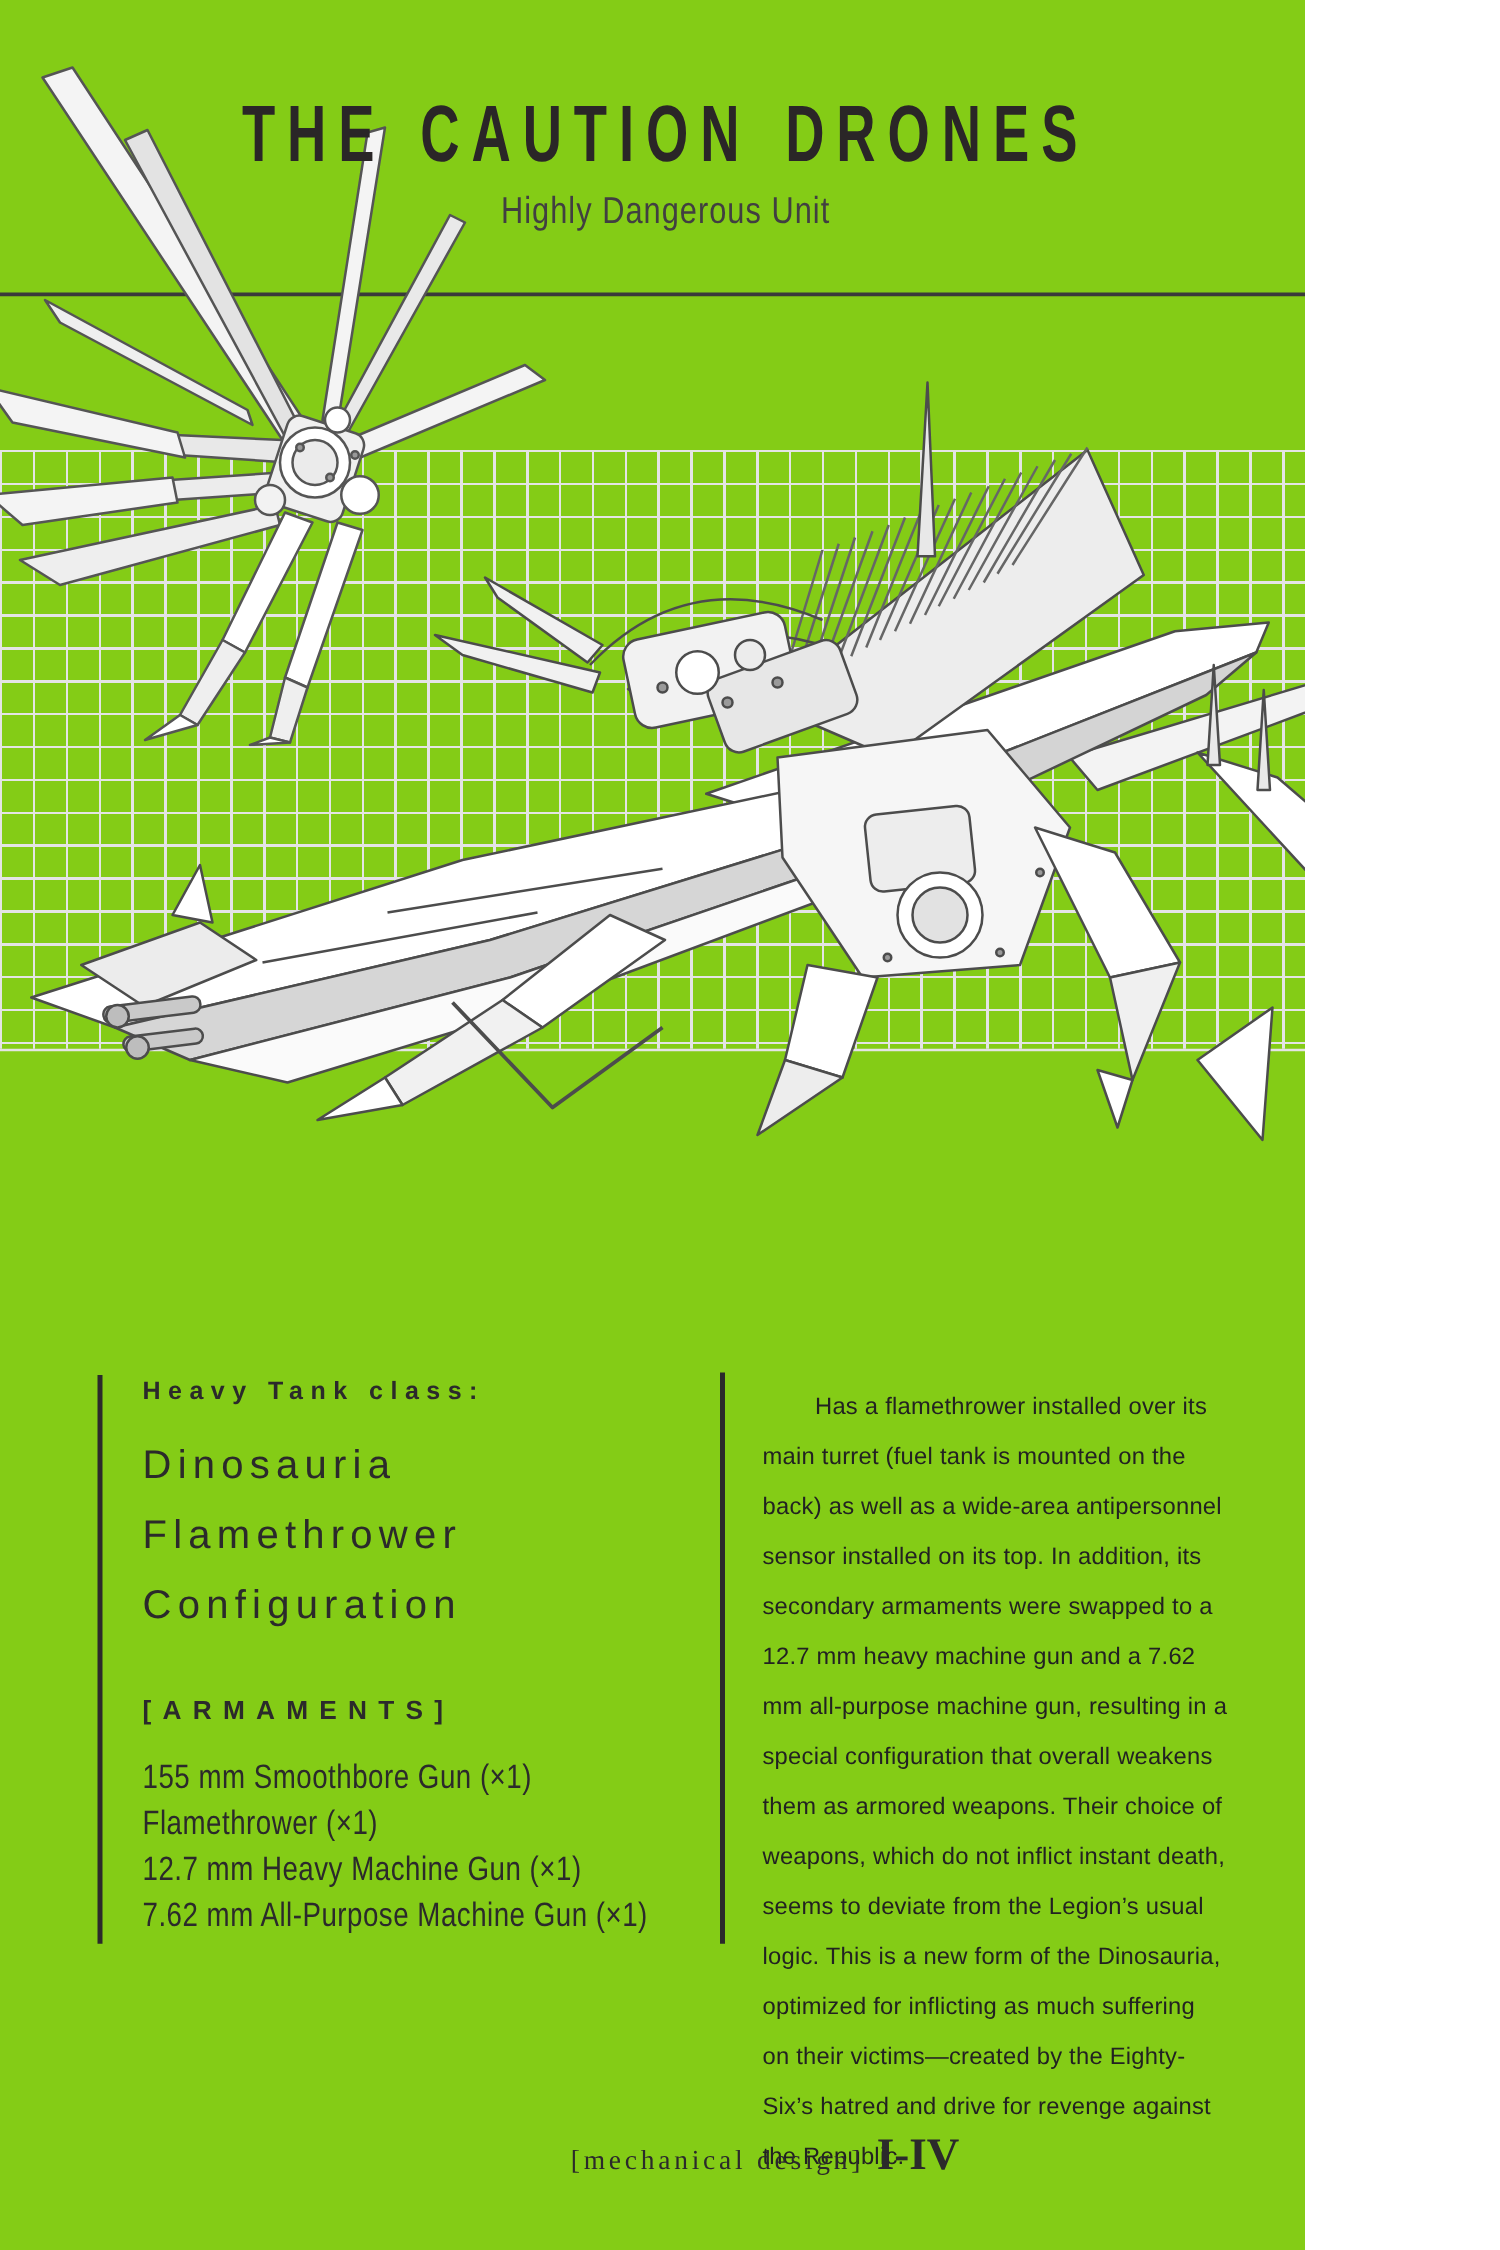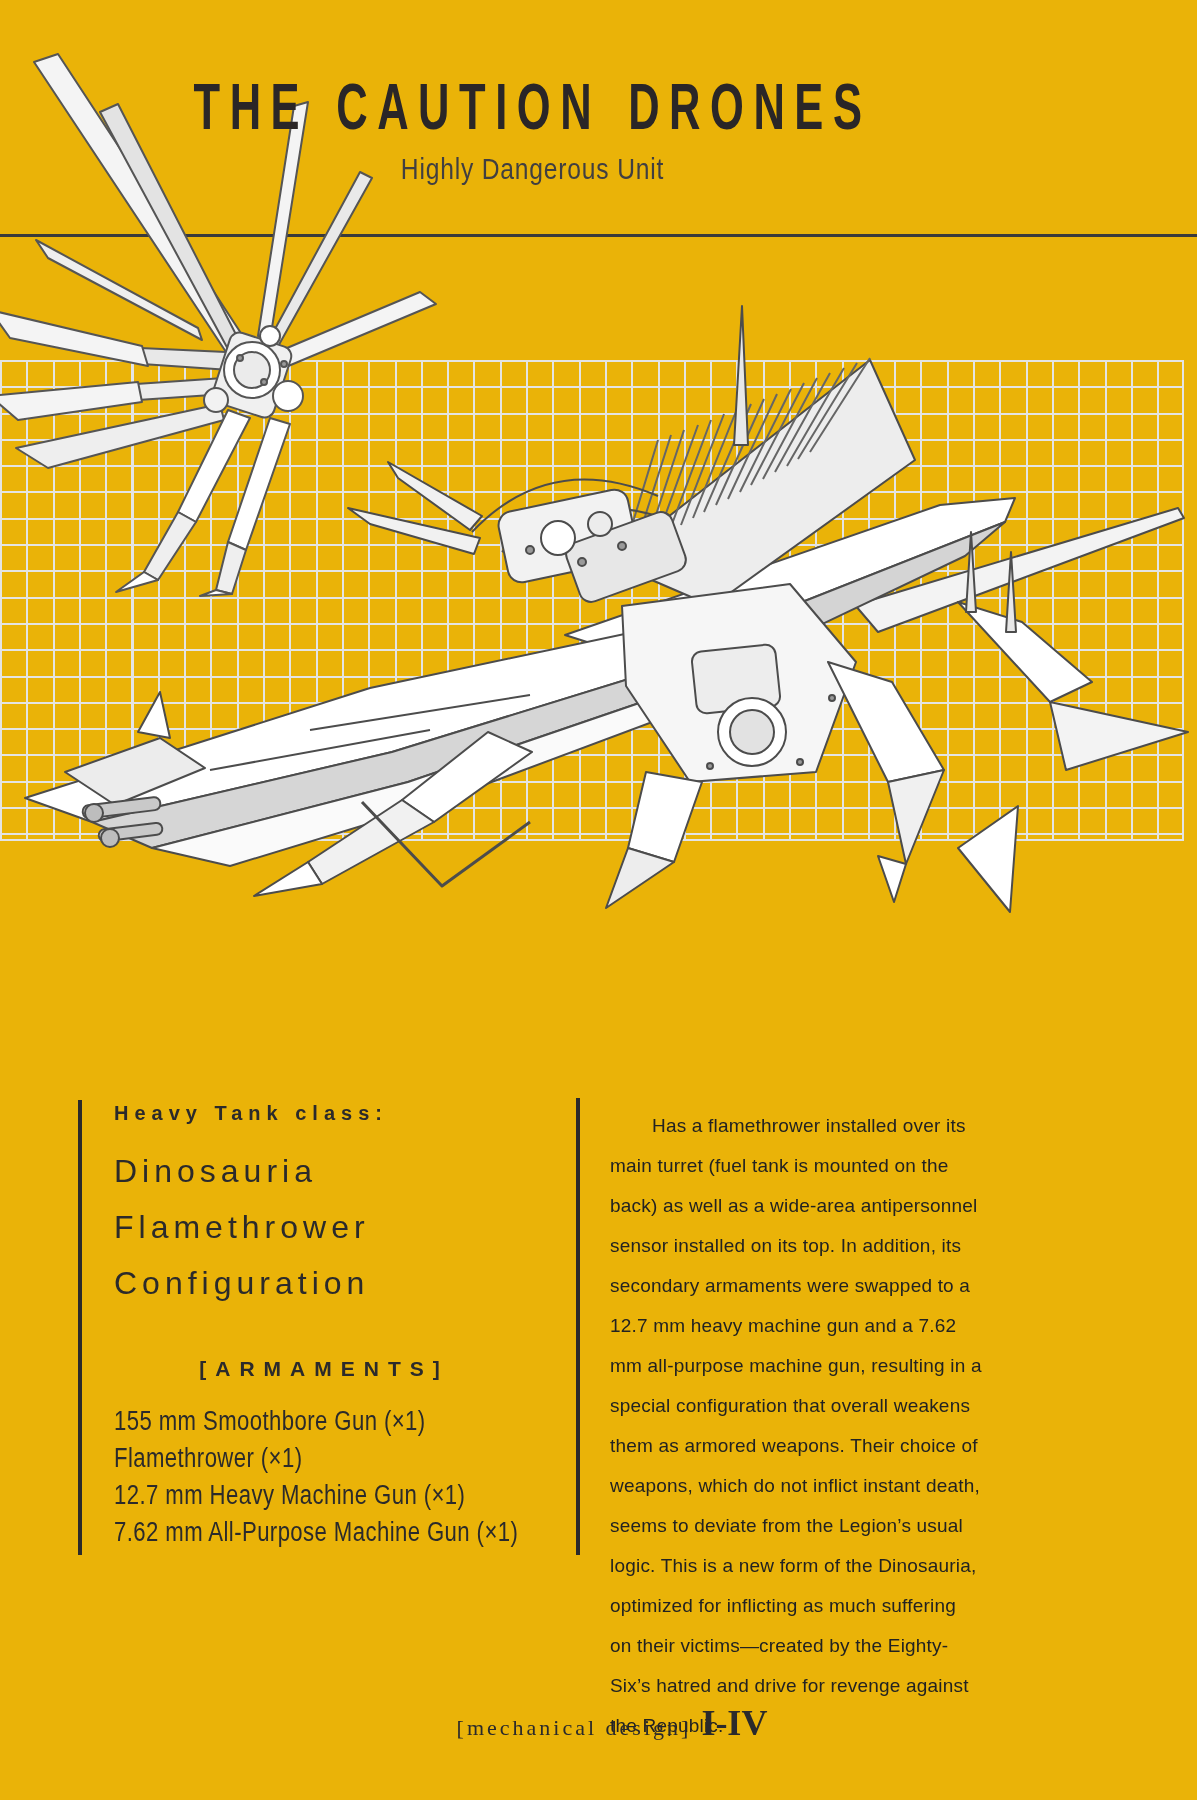--- a/index.html
+++ b/index.html
@@ -1,18 +1,18 @@
 <!DOCTYPE html>
 <html><head>
 <meta charset="utf-8">
 <style>
   * { margin:0; padding:0; box-sizing:border-box; }
   html,body { background:#fff; }
   .page {
-    position:relative; width:1197px; height:1800px; background:#eab308;
+    position:relative; width:1044px; height:1800px; background:#84cc16;
     font-family:"Liberation Sans", sans-serif; color:#2b2a2b; overflow:hidden;
   }
   
   .top-rule { position:absolute; left:0; top:234px; width:1200px; height:3px; background:#3a3a3a; z-index:1; }
   
   .grid {
     position:absolute; left:0; top:360px; width:1184px; height:481px; z-index:0;
     background-image:
       repeating-linear-gradient(to right,  #e4e4e4 0 2px, transparent 2px 26.3px),
       repeating-linear-gradient(to bottom, #e4e4e4 0 2px, transparent 2px 26.3px);
@@ -30,21 +30,21 @@
   }
   
   .illu { position:absolute; z-index:2; }
   .illu-top { left:-12px; top:52px; }
   .illu-main { left:10px; top:300px; }
   
   .spec-bar { position:absolute; left:78px; top:1100px; width:4px; height:455px; background:#2b2a2b; z-index:3; }
   .spec { position:absolute; left:114px; top:1102px; width:420px; z-index:3; }
   .spec-class { font-size:20px; font-weight:600; letter-spacing:6px; color:#2b2a2b; white-space:nowrap; }
   .spec-name { margin-top:18px; font-size:32px; font-weight:500; letter-spacing:5px; line-height:56px; color:#2b2a2b; white-space:nowrap; }
-  .spec-armaments-heading { margin-top:46px; font-size:21px; font-weight:700; letter-spacing:9px; white-space:nowrap;text-align:center; }
+  .spec-armaments-heading { margin-top:46px; font-size:21px; font-weight:700; letter-spacing:9px; white-space:nowrap; }
   .spec-armaments { margin-top:22px; transform:scaleX(0.82); transform-origin:left top; }
   .spec-armaments .item { font-size:27px; font-weight:500; line-height:37px; letter-spacing:0.5px; white-space:nowrap; }
   
   .desc-bar { position:absolute; left:576px; top:1098px; width:4px; height:457px; background:#2b2a2b; z-index:3; }
   .desc {
     position:absolute; left:610px; top:1106px; width:372px; z-index:3;
     font-family:Liberation Sans, sans-serif; font-size:19px; line-height:40px;
     color:#222; text-indent:42px; letter-spacing:0.2px;
   }
   

